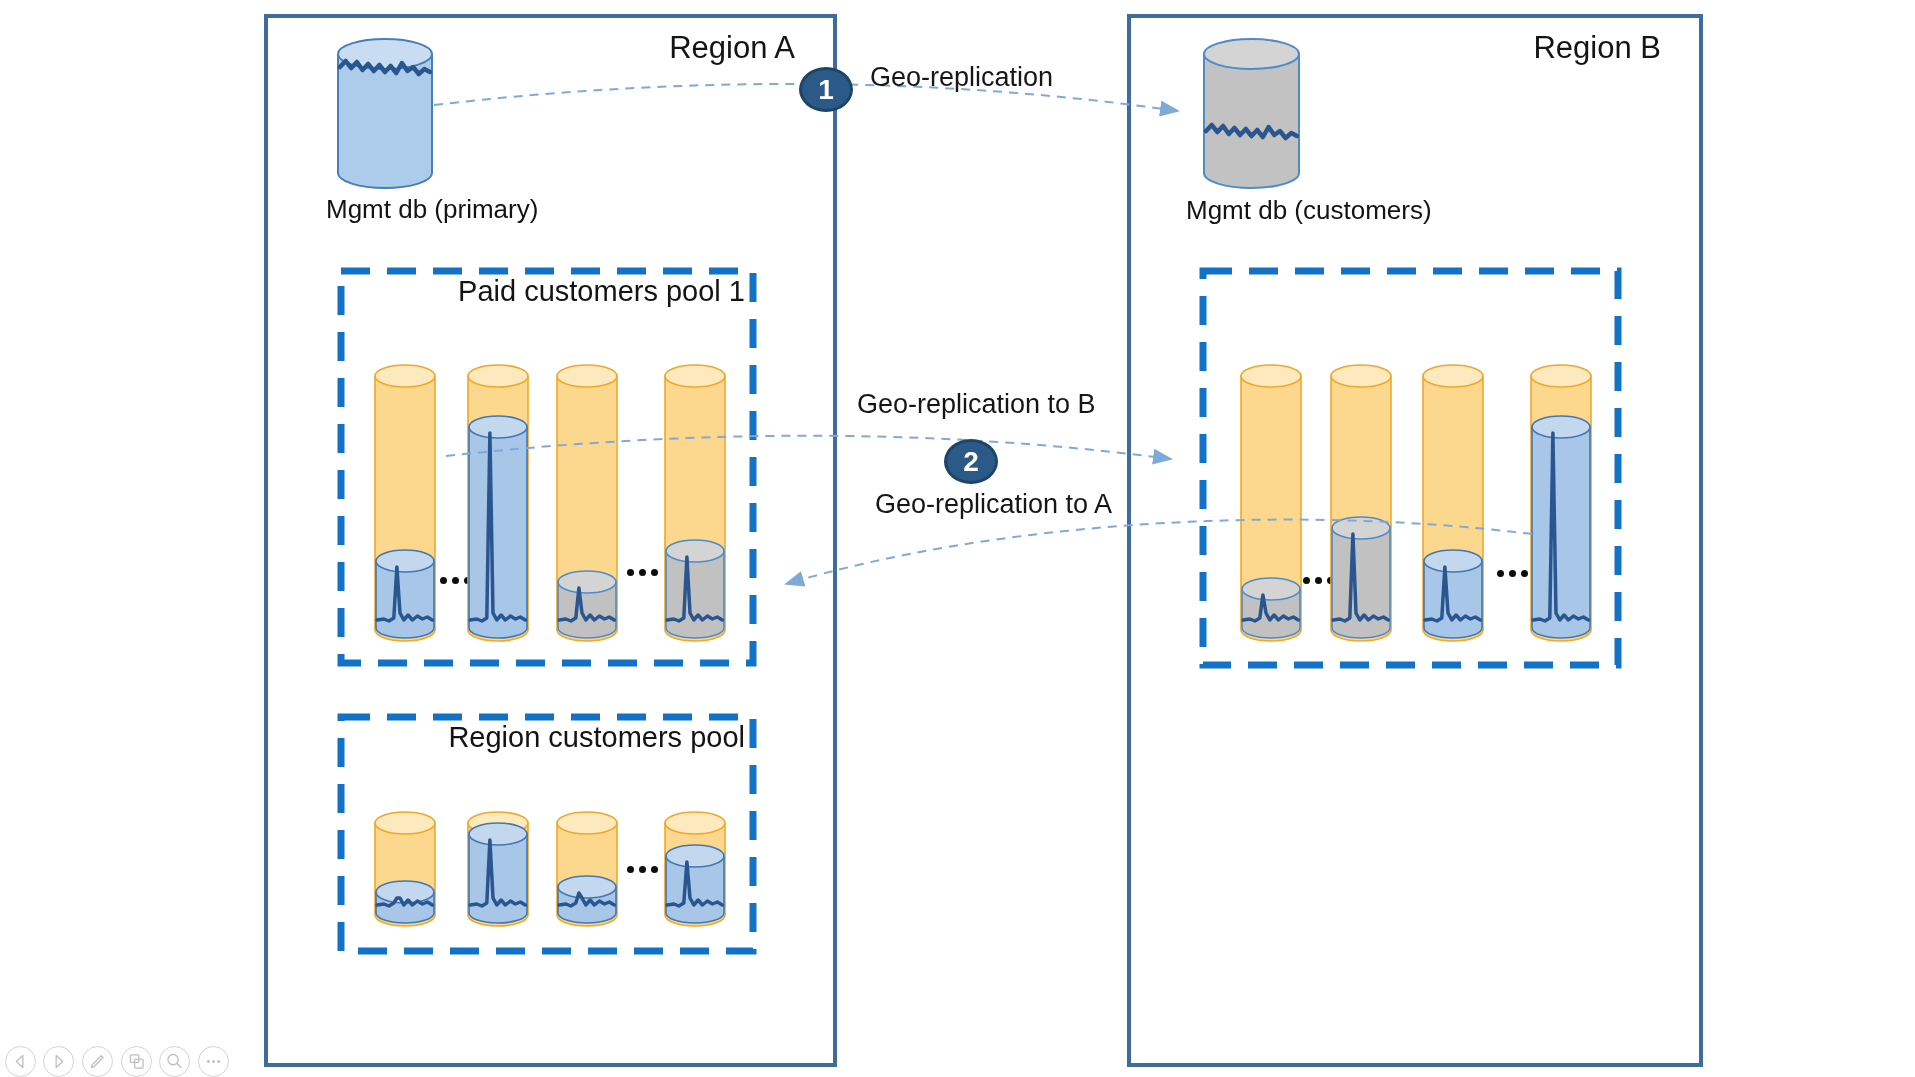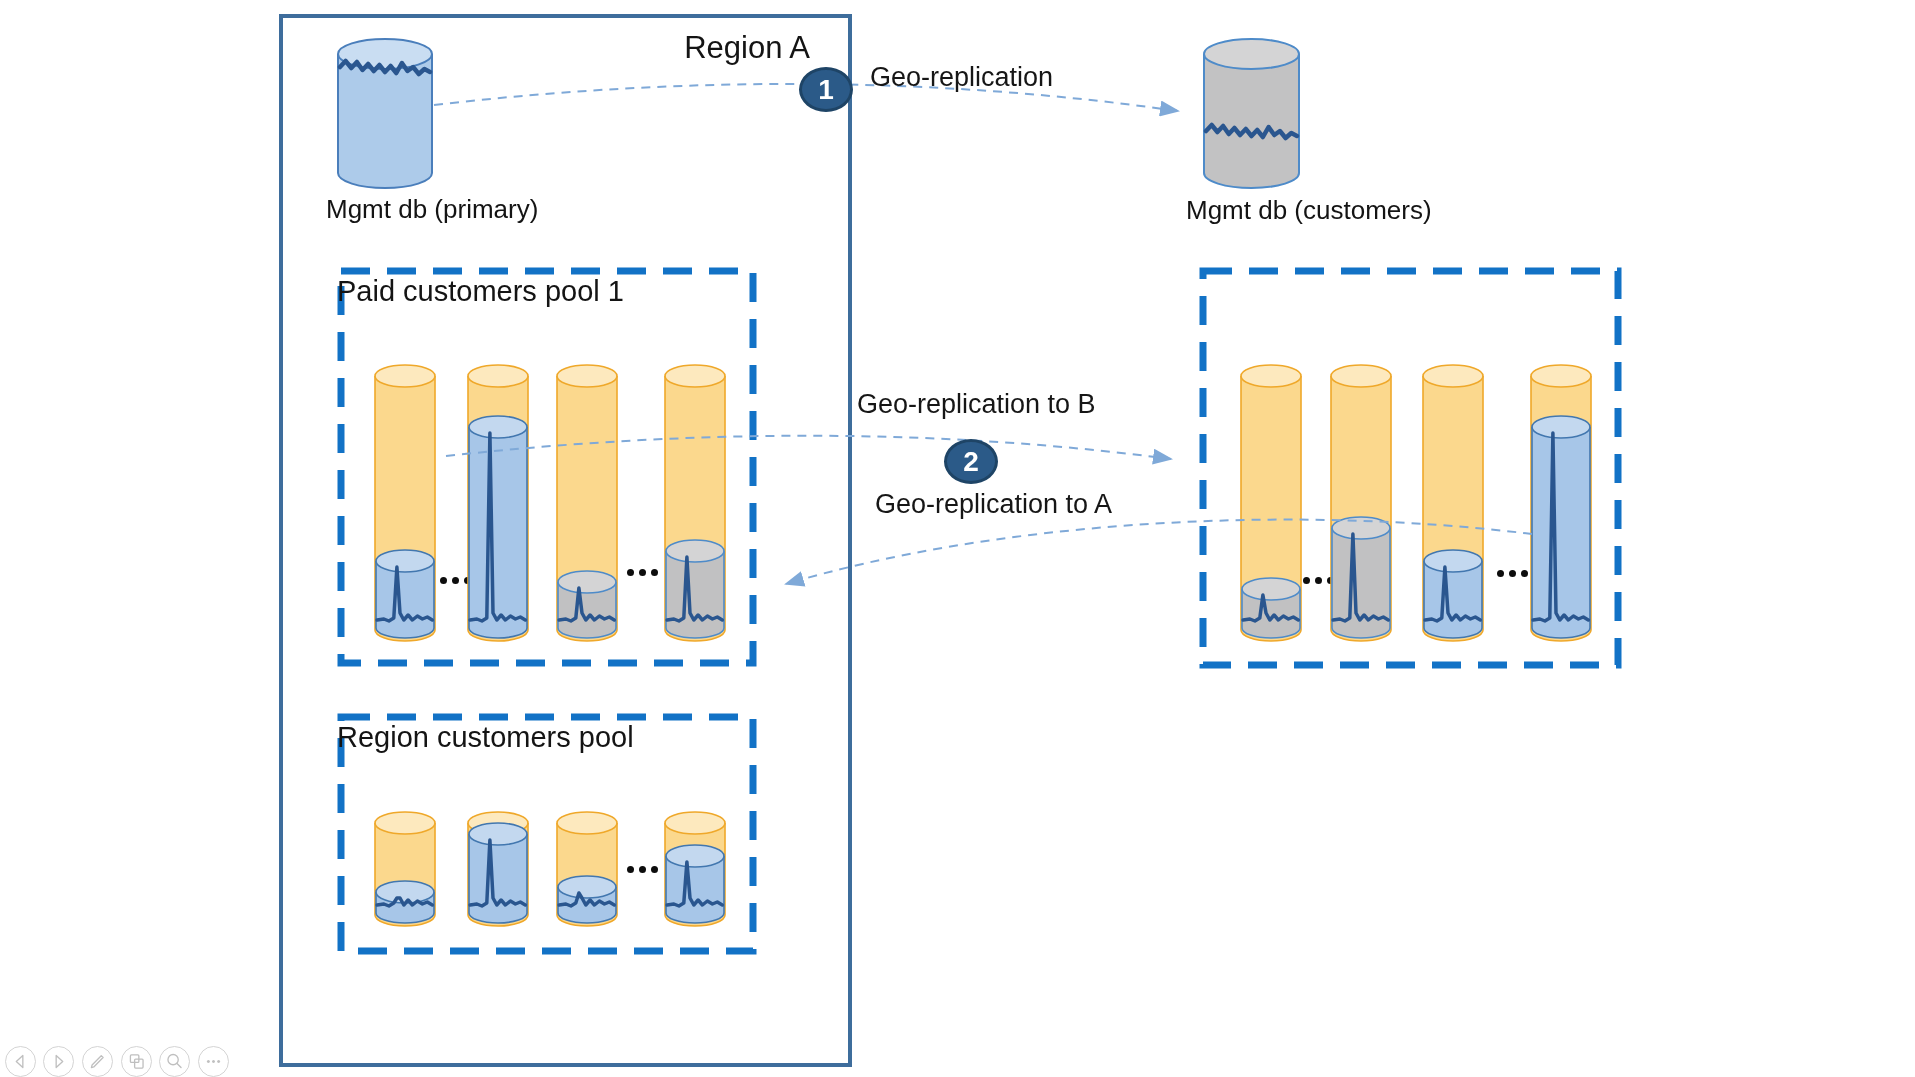--- a/index.html
+++ b/index.html
@@ -1,28 +1,28 @@
 <!DOCTYPE html>
 <html><head>
 <meta charset="utf-8">
 <style>
   html,body{margin:0;padding:0;background:#ffffff;}
   body{width:1915px;height:1077px;position:relative;overflow:hidden;
        font-family:"Liberation Sans",sans-serif;color:#1b1b1b;}
   #canvas{position:absolute;inset:0;}
 
-  .region{position:absolute;border:4px solid #3E6D9C;background:#ffffff;box-sizing:border-box;margin-left:15px;}
+  .region{position:absolute;border:4px solid #3E6D9C;background:#ffffff;box-sizing:border-box;}
   .region-title{position:absolute;top:12px;right:38px;font-size:31px;color:#141414;white-space:nowrap;}
 
   .db-figure{position:absolute;}
   .db-label{position:absolute;font-size:26px;color:#141414;white-space:nowrap;margin-left:26px;}
 
   .pool{position:absolute;}
   .pool-frame{position:absolute;left:0;top:0;}
-  .pool-title{position:absolute;top:8px;left:0;right:12px;text-align:left;
+  .pool-title{position:absolute;top:8px;left:0;right:12px;text-align:right;
               font-size:29px;color:#141414;white-space:nowrap;}
   .cyl{position:absolute;}
   .dots{position:absolute;display:flex;gap:5px;}
   .dots i{width:7px;height:7px;border-radius:50%;background:#0d0d0d;display:block;}
 
   #arrows{position:absolute;left:0;top:0;pointer-events:none;}
 
   .badge{position:absolute;width:54px;height:45px;border-radius:50%;
          background:#2B5A88;border:3px solid #1E4466;box-sizing:border-box;
          color:#ffffff;font-weight:bold;font-size:28px;
@@ -36,20 +36,23 @@
   .tb-stroke{stroke:#bfbfbf;fill:none;stroke-width:1.4;stroke-linejoin:round;stroke-linecap:round;}
   .tb-fill{fill:#bfbfbf;}
 </style>
 </head>
 <body>
 
 <div id="canvas">
 
   <div class="region" id="region-a" style="left:264px;top:14px;width:573px;height:1053px;">
     <div class="region-title">Region A</div>
+  </div>
+  <div class="region" id="region-b" style="left:1127px;top:14px;width:576px;height:1053px;">
+    <div class="region-title">Region B</div>
   </div>
 
   <div class="db-figure" id="db-primary" style="left:337px;top:37px;"><svg width="96" height="153">
     <path d="M1 17 L1 136 A 47 15 0 0 0 95 136 L95 17" fill="#ADCBEA" stroke="#4A7EBB" stroke-width="2"></path>
     <ellipse cx="48" cy="17" rx="47" ry="15" fill="#C9DDF2" stroke="#4A7EBB" stroke-width="2"></ellipse>
     <polyline points="3.0,30 8.6,24 14.3,31 19.9,25 25.5,33 31.1,27 36.8,34 42.4,28 48.0,35 53.6,29 59.3,36 64.9,26 70.5,34 76.1,30 81.8,37 87.4,32 93.0,35" fill="none" stroke="#2A568F" stroke-width="4.5" stroke-linecap="round" stroke-linejoin="round"></polyline>
   </svg></div>
   <div class="db-label" style="left:300px;top:194px;">Mgmt db (primary)</div>
 
   <div class="db-figure" id="db-secondary" style="left:1203px;top:37px;"><svg width="97" height="153">

